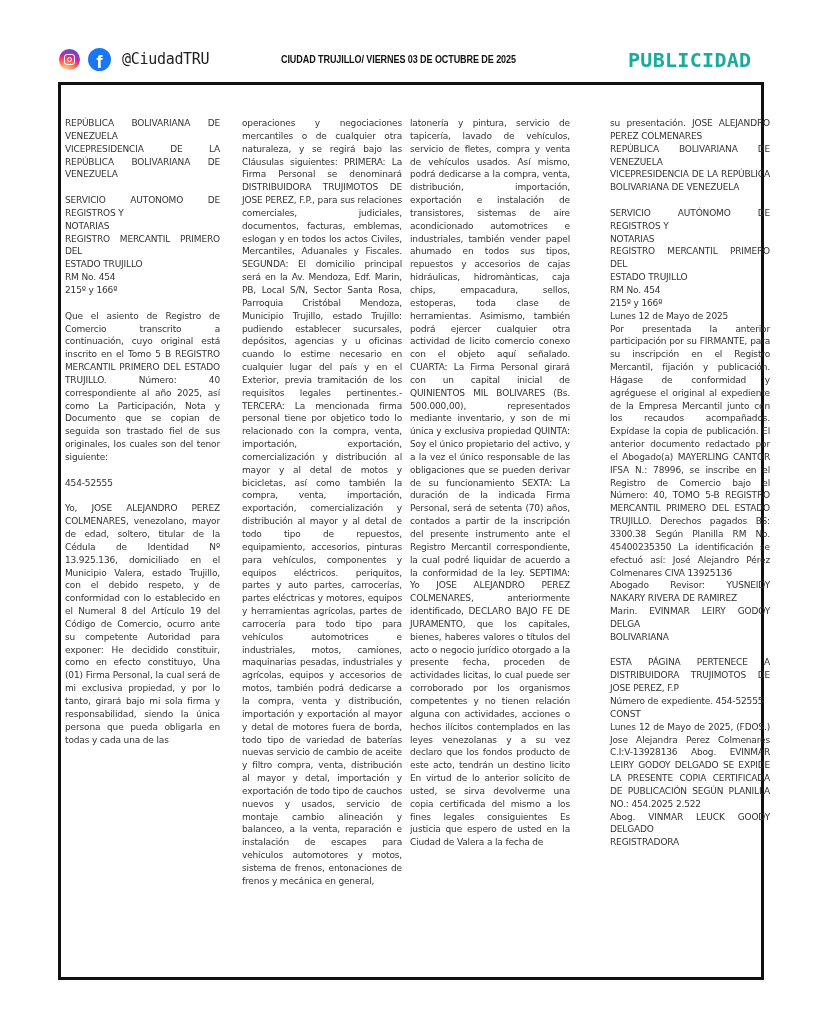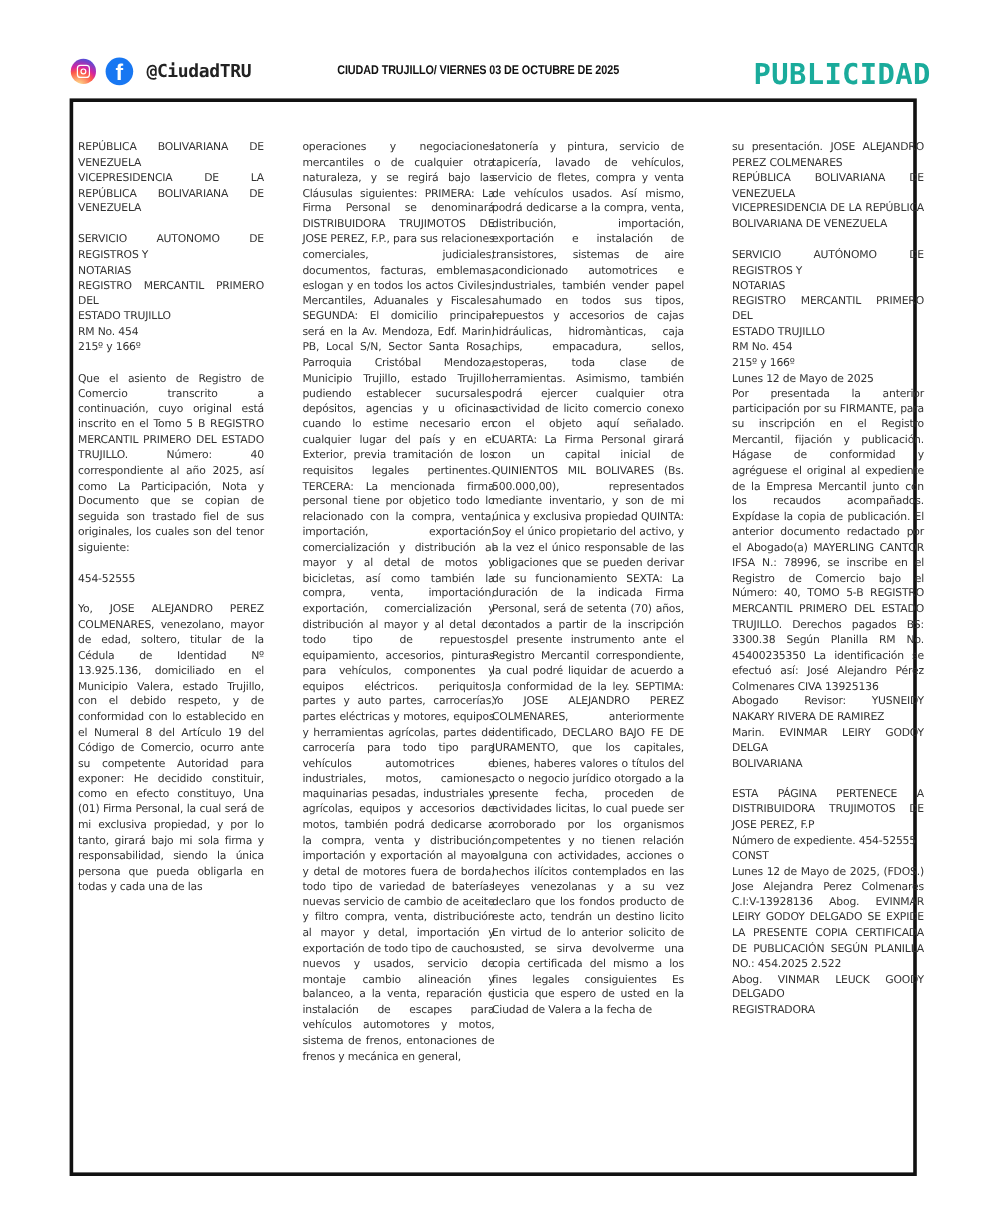--- a/index.html
+++ b/index.html
@@ -5,30 +5,30 @@
   html, body { margin: 0; padding: 0; background: #ffffff; }
   body { width: 819px; height: 1024px; position: relative; overflow: hidden;
          font-family: "DejaVu Sans", sans-serif; color: #2b2b2b; }
   .header { position: absolute; left: 0; top: 0; width: 819px; height: 80px; }
   .ig-icon { position: absolute; left: 59px; top: 49px; width: 21px; height: 21px; border-radius: 50%;
     background: radial-gradient(circle at 30% 110%, #fdf497 0%, #fd5949 45%, #d6249f 60%, #285AEB 95%); }
   .ig-icon .sq { position: absolute; left: 5px; top: 5px; width: 9px; height: 9px; border: 1.6px solid #fff; border-radius: 3px; }
   .ig-icon .dot { position: absolute; left: 8px; top: 8px; width: 3px; height: 3px; border: 1.3px solid #fff; border-radius: 50%; }
   .fb-icon { position: absolute; left: 88px; top: 48px; width: 23px; height: 23px; border-radius: 50%; background: #1877f2;
     color: #fff; font-family: "Liberation Sans", sans-serif; font-weight: bold; font-size: 19px; text-align: center; line-height: 27px; overflow: hidden; }
-  .handle { position: absolute; left: 122px; top: 50px; font-family: "DejaVu Sans Mono", monospace; font-weight: bold; font-size: 15px; color: #222; letter-spacing: -0.3px; text-align: right; }
+  .handle { position: absolute; left: 122px; top: 50px; font-family: "DejaVu Sans Mono", monospace; font-weight: normal; font-size: 15px; color: #222; letter-spacing: -0.3px; text-align: right; }
   .dateline { position: absolute; left: 281px; top: 53px; font-family: "Liberation Sans", sans-serif; font-weight: bold; font-size: 10.5px; color: #111; transform: scaleX(0.86); transform-origin: left; letter-spacing: -0.1px; }
-  .section { position: absolute; left: 628px; top: 48px; font-family: "DejaVu Sans Mono", monospace; font-weight: bold; font-size: 24px; color: #1aab9b; letter-spacing: 0.3px; }
+  .section { position: absolute; left: 628px; top: 48px; font-family: "DejaVu Sans Mono", monospace; font-weight: bold; font-size: 20px; color: #1aab9b; letter-spacing: 0.3px; }
   .frame { position: absolute; left: 58px; top: 82px; width: 700px; height: 892px; border: 3px solid #111; box-sizing: content-box; }
   .col { position: absolute; top: 117px; font-size: 9px; line-height: 12.85px; text-align: justify; color: #333; letter-spacing: -0.15px; }
   .col p { margin: 0 0 12.85px 0; }
   .col p:last-child { margin-bottom: 0; }
   .line { display: block; }
   .c1 { left: 65px; width: 155px; }
-  .c2 { left: 252px; width: 160px; }
+  .c2 { left: 242px; width: 160px; }
   .c3 { left: 410px; width: 160px; }
   .c4 { left: 610px; width: 160px; }
 </style>
 </head>
 <body>
 
 <div class="header">
   <div class="ig-icon">
     <div class="sq"></div>
       <div class="dot"></div>

